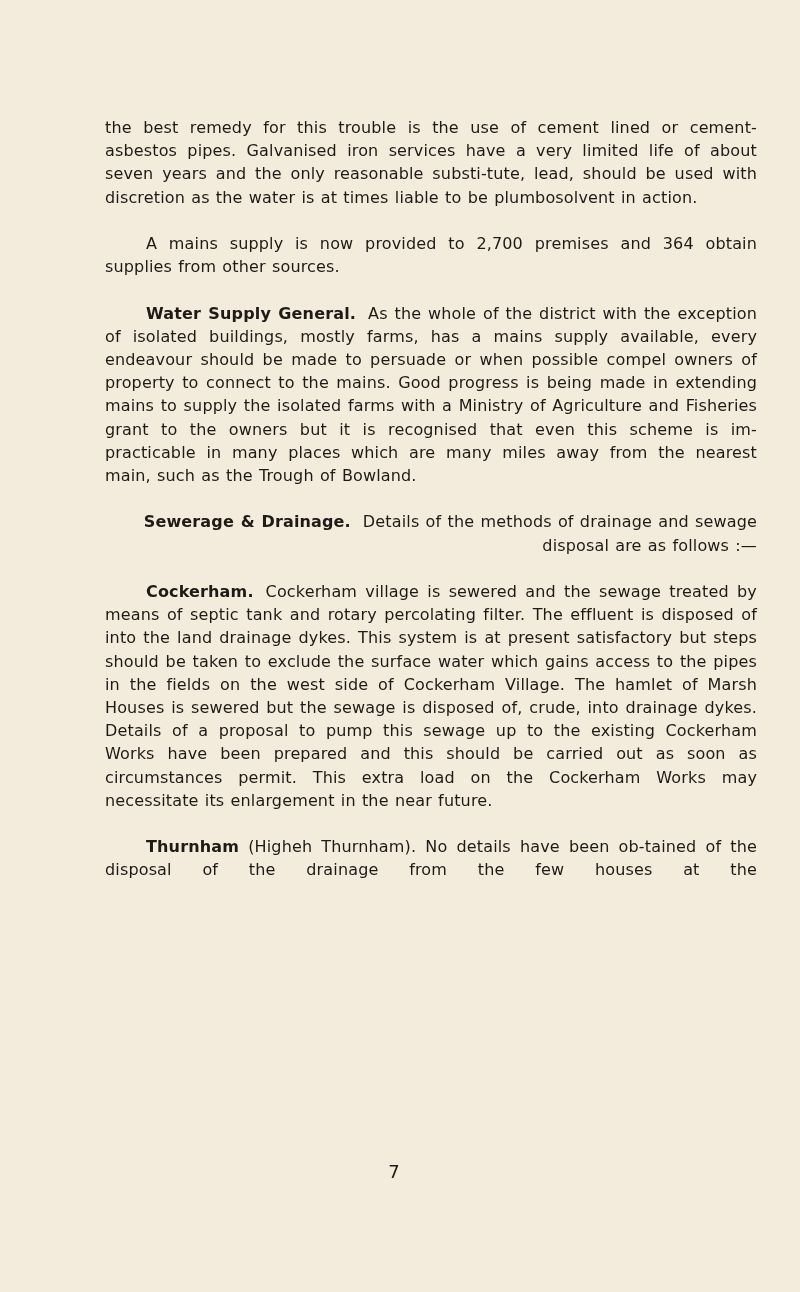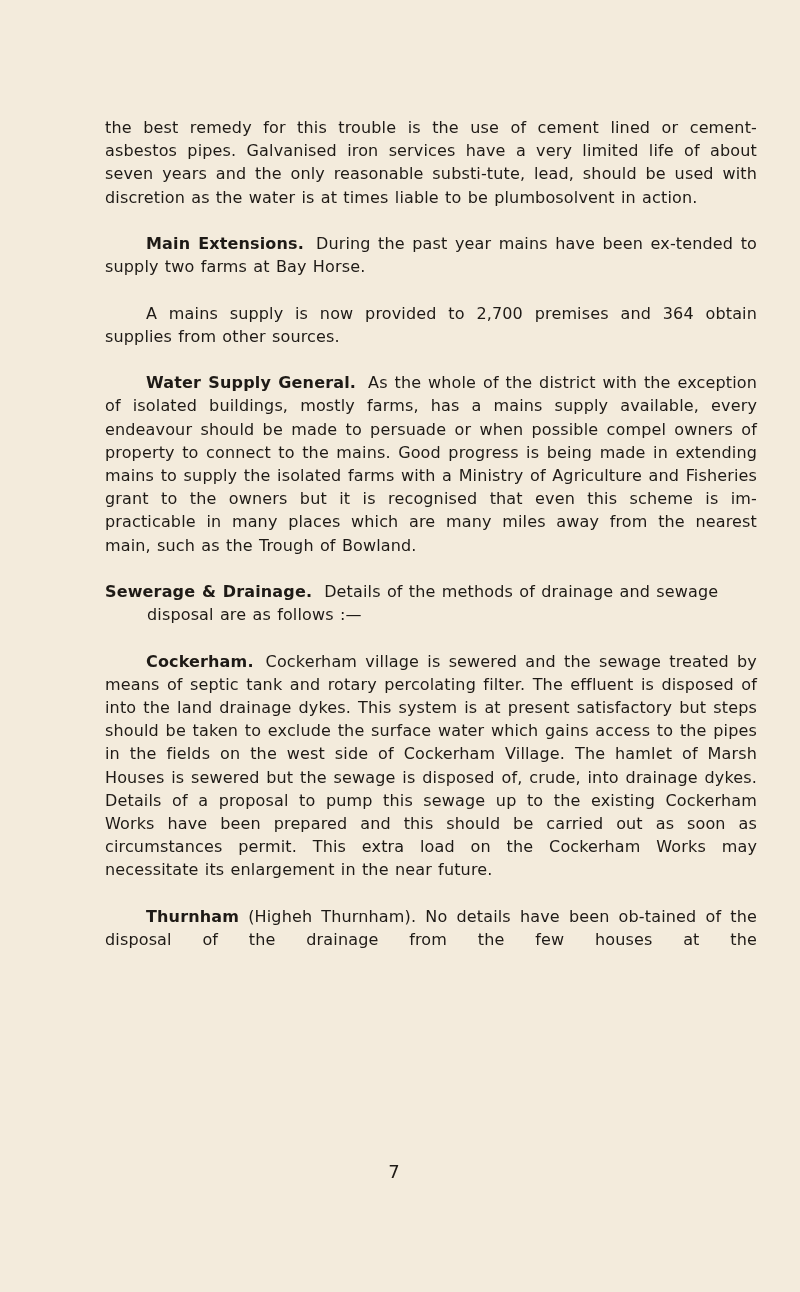--- a/index.html
+++ b/index.html
@@ -28,21 +28,21 @@
     margin: 0 0 23.2px 0;
     word-spacing: 1px;
     letter-spacing: 0.15px;
   }
   .para.indent {
     text-indent: 41px;
   }
   .para.hanging {
     padding-left: 42px;
     text-indent: -42px;
-    text-align: left;
+    text-align: right;
   }
   .para .heading {
     font-weight: bold;
   }
   .para .gap {
     display: inline-block;
     width: 12px;
   }
   .page-number {
     position: absolute;
@@ -57,23 +57,20 @@
 </style>
 </head>
 <body>
 
 <div class="page">
 
   <p class="para">
     <span>the best remedy for this trouble is the use of cement lined or cement-asbestos pipes.  Galvanised iron services have a very limited life of about seven years and the only reasonable substi-tute, lead, should be used with discretion as the water is at times liable to be plumbosolvent in action.</span>
   </p>
 
-  <p class="para indent">
-    <span class="heading">Main Extensions.</span><span class="gap"></span><span>During the past year mains have been ex-tended to supply two farms at Bay Horse.</span>
-  </p>
 
 
   <p class="para indent">
     <span>A mains supply is now provided to 2,700 premises and 364 obtain supplies from other sources.</span>
   </p>
 
 
   <p class="para indent">
     <span class="heading">Water Supply General.</span><span class="gap"></span><span>As the whole of the district with the exception of isolated buildings, mostly farms, has a mains supply available, every endeavour should be made to persuade or when possible compel owners of property to connect to the mains. Good progress is being made in extending mains to supply the isolated farms with a Ministry of Agriculture and Fisheries grant to the owners but it is recognised that even this scheme is im-practicable in many places which are many miles away from the nearest main, such as the Trough of Bowland.</span>
   </p>

